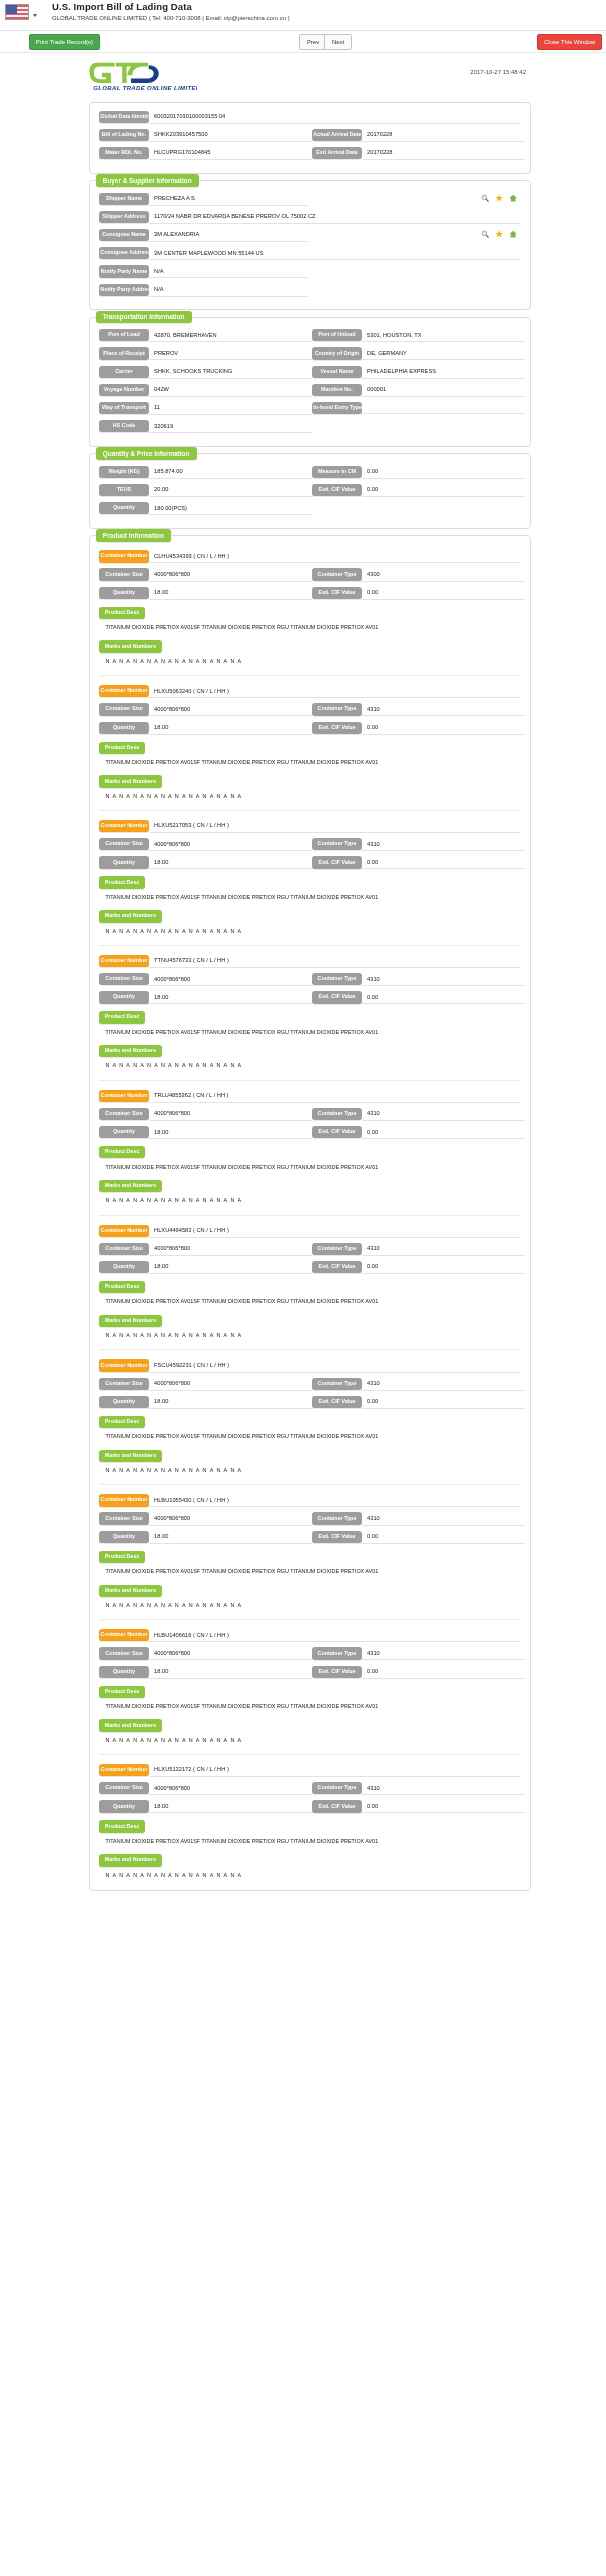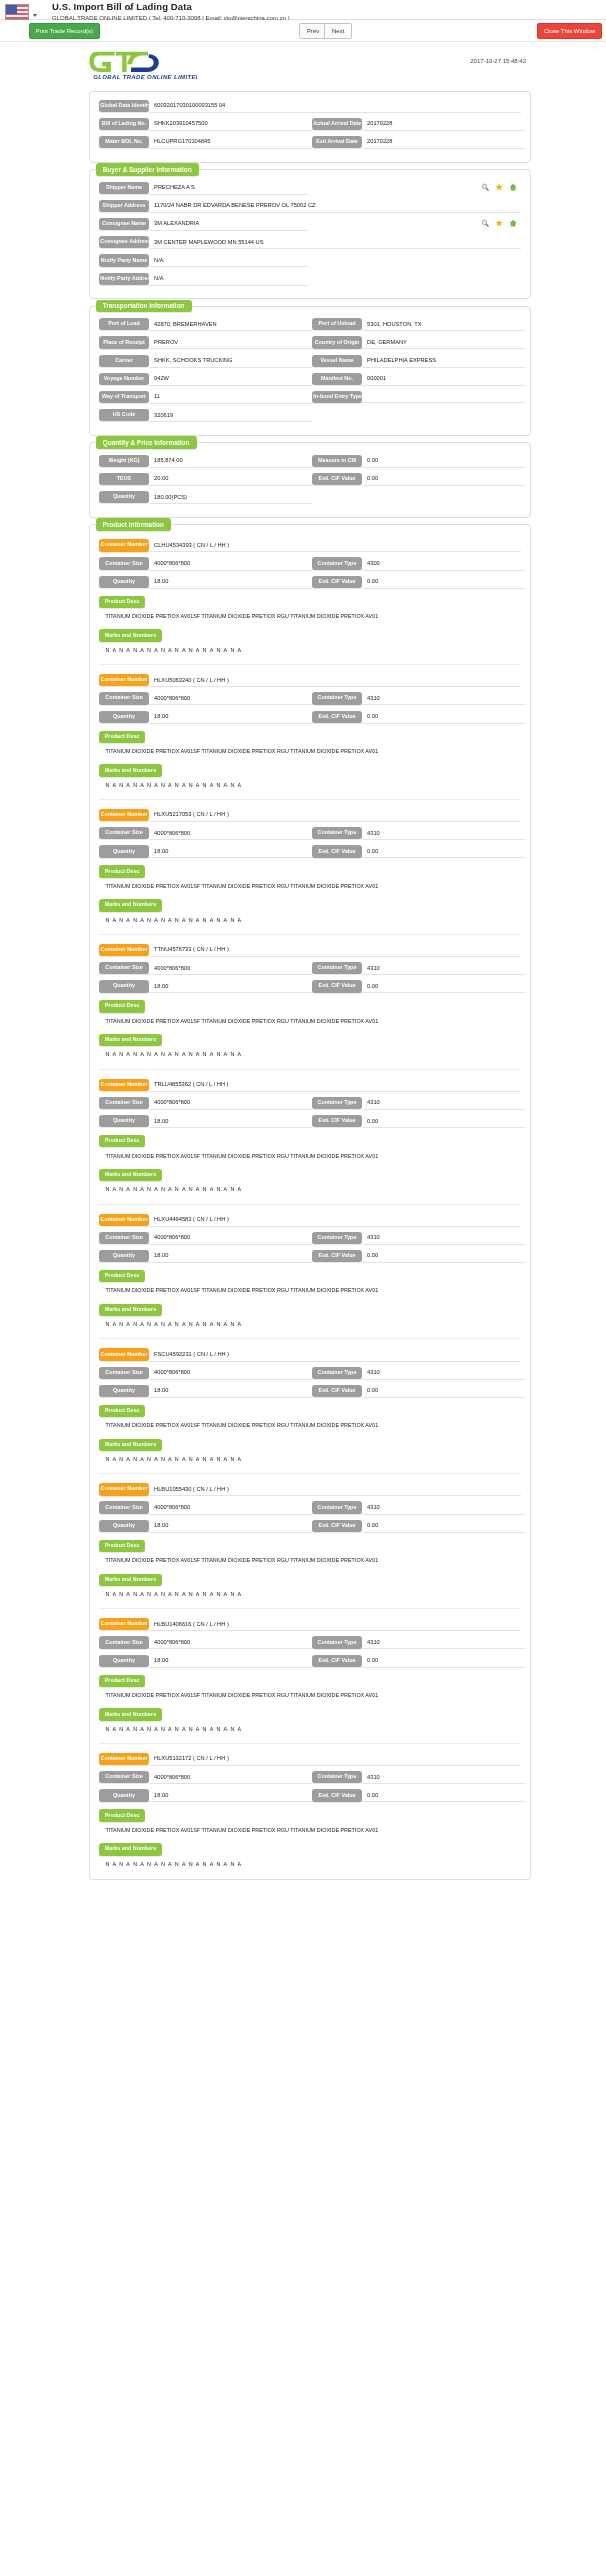--- a/index.html
+++ b/index.html
@@ -8,21 +8,21 @@
     width: 607px;
     background: #ffffff;
     font-family: "Liberation Sans", sans-serif;
     color: #333;
     -webkit-font-smoothing: antialiased;
   }
 
   
   .topbar {
     position: relative;
-    height: 20px;
+    height: 31px;
     border-bottom: 0.6px solid #e2e2e2;
     background: #fff;
     text-align: right;
   }
   .flag {
     position: absolute; left: 5.1px; top: 3.8px;
     width: 23.5px; height: 16.5px;
     border: 0.6px solid #9a9a9a;
     background: #fff;
     overflow: hidden;

